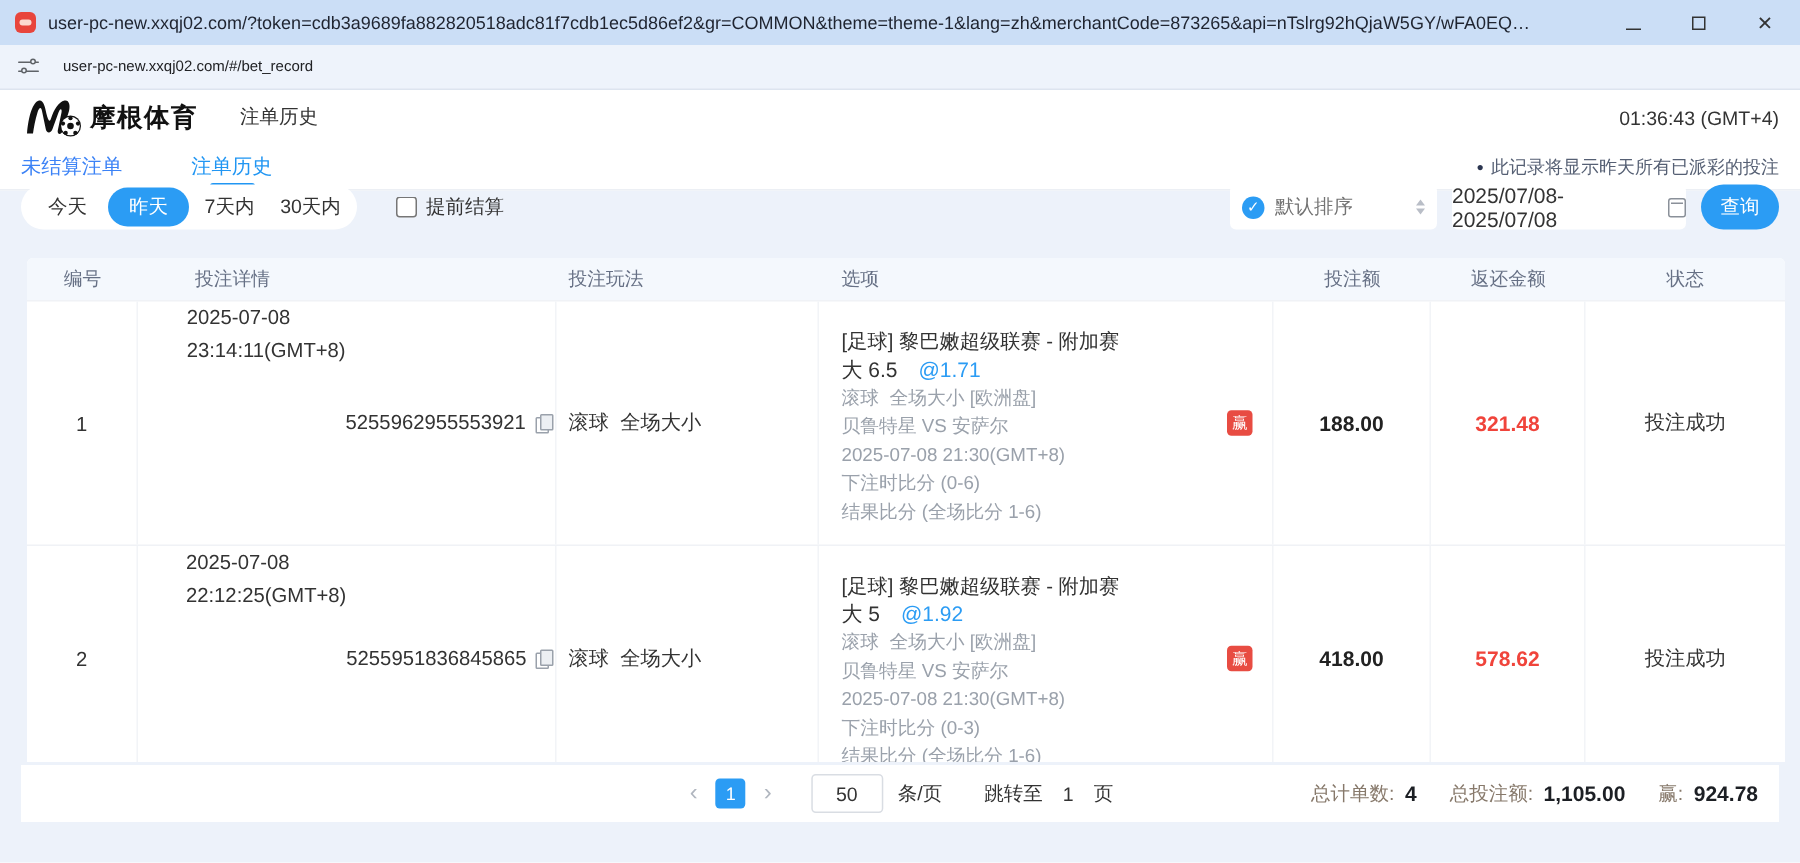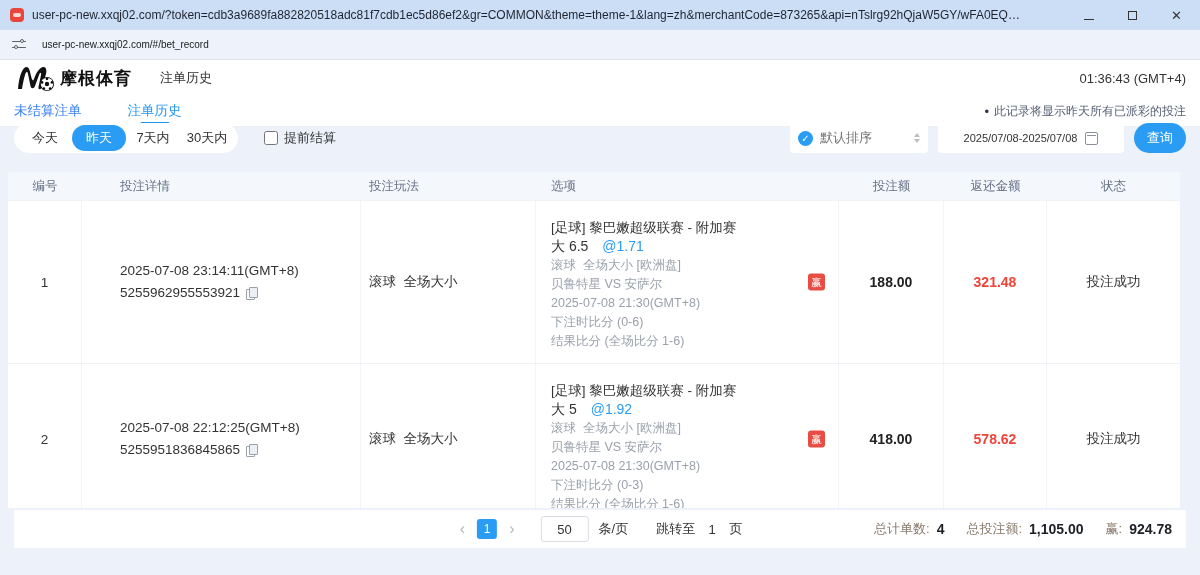--- a/index.html
+++ b/index.html
@@ -49,39 +49,39 @@
   .chk-wrap { display:flex; align-items:center; margin-left:26px; gap:6px; font-size:13px; color:#333; }
   .chk-wrap input { width:14px; height:14px; }
   .filter-right { margin-left:auto; display:flex; align-items:center; gap:10px; }
   .sort-box { width:138px; height:30px; background:#fff; border-radius:4px; display:flex; align-items:center; padding:0 8px; gap:7px; cursor:pointer; }
   .check-circle { width:15px; height:15px; border-radius:50%; background:#2b9cf4; color:#fff; font-size:10px; display:flex; align-items:center; justify-content:center; flex:0 0 auto; }
   .sort-box .sort-label { font-size:13px; color:#737373; flex:1; }
   .sort-arrows { display:flex; flex-direction:column; gap:2px; align-items:center; }
   .sort-arrows i { width:0; height:0; border-left:3.5px solid transparent; border-right:3.5px solid transparent; }
   .sort-arrows i.up { border-bottom:4px solid #b9bec7; }
   .sort-arrows i.down { border-top:4px solid #b9bec7; }
-  .date-box { width:186px; height:30px; background:#fff; border-radius:4px; display:flex; align-items:center; justify-content:center; gap:8px; font-size:11px; color:#333; cursor:pointer; }
+  .date-box { width:156px; height:30px; background:#fff; border-radius:4px; display:flex; align-items:center; justify-content:center; gap:8px; font-size:14px; color:#333; cursor:pointer; }
   .cal-icon { width:13px; height:13px; border:1.3px solid #8a9099; border-radius:2px; position:relative; }
   .cal-icon::before { content:""; position:absolute; left:1px; right:1px; top:2.5px; height:1.2px; background:#8a9099; }
   .query-btn { width:52px; height:30px; border-radius:15px; background:#2b9cf4; color:#fff; font-size:13px; border:none; cursor:pointer; }
 
   
-  #tablecard { left:8px; top:172px; width:1172px; height:336px; background:#fff; border-radius:4px 4px 0 0; overflow:hidden; }
+  #tablecard { left:18px; top:172px; width:1172px; height:336px; background:#fff; border-radius:4px 4px 0 0; overflow:hidden; }
   .trow { display:grid; grid-template-columns:74px 279px 175px 303px 105px 103px 133px; }
   .thead { background:#f4f8fd; height:28px; }
   .thead .cell { font-size:12.5px; color:#667085; display:flex; align-items:center; }
   .cell { padding:0 8px; }
   .cell.center { justify-content:center; text-align:center; }
   .cell.pad-big { padding-left:38px; }
   .cell.pad-opt { padding-left:15px; }
   .body-row { border-top:1px solid #f0f2f6; }
   .body-row .cell { border-right:1px solid #f2f4f7; display:flex; }
   .body-row .cell:last-child { border-right:none; }
   .row1 { height:163px; } .row2 { height:145px; }
-  .cell.vcenter { flex-direction:column; justify-content:center; }
+  .cell.vcenter { flex-direction:row; justify-content:center; }
   .no-cell { align-items:center; justify-content:center; font-size:13.5px; color:#333; }
   .detail-time { font-size:13.5px; color:#333; line-height:22px; }
   .detail-id { font-size:13.5px; color:#333; line-height:22px; display:flex; align-items:center; gap:6px; }
   .copy-icon { width:11px; height:12px; position:relative; display:inline-block; cursor:pointer; }
   .copy-icon::before { content:""; position:absolute; left:0; top:2px; width:7px; height:9px; border:1px solid #9aa1ab; border-radius:1px; background:#fff; }
   .copy-icon::after { content:""; position:absolute; left:3px; top:0; width:7px; height:9px; border:1px solid #9aa1ab; border-radius:1px; background:#eceff3; }
   .play-cell { font-size:13.5px; color:#333; white-space:pre; align-items:center; }
   .opt-cell { position:relative; padding-top:17px; flex-direction:column; gap:0; }
   .opt-line { font-size:12.5px; color:#9aa1ab; line-height:19px; white-space:pre; }
   .opt-league { font-size:13.5px; color:#333; }

